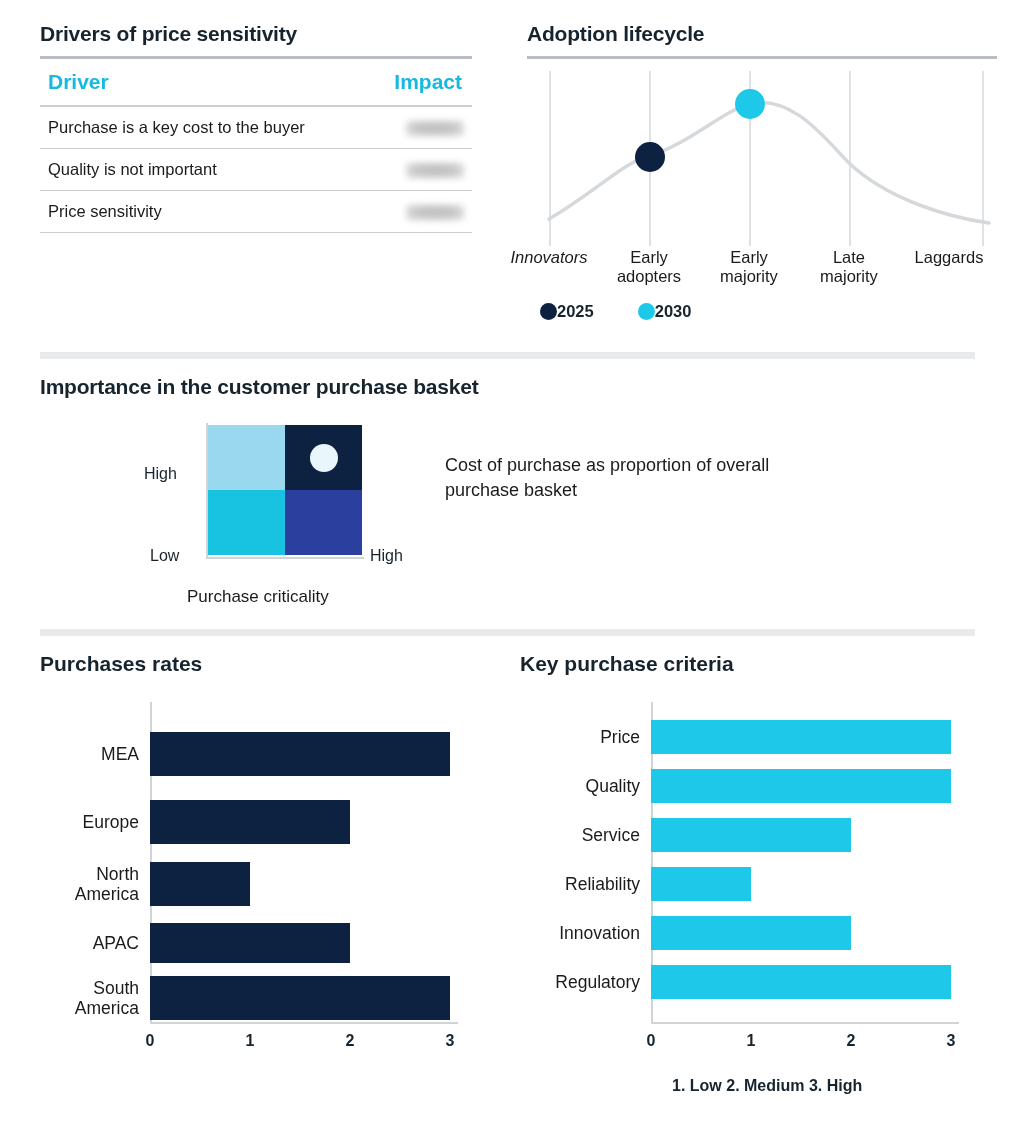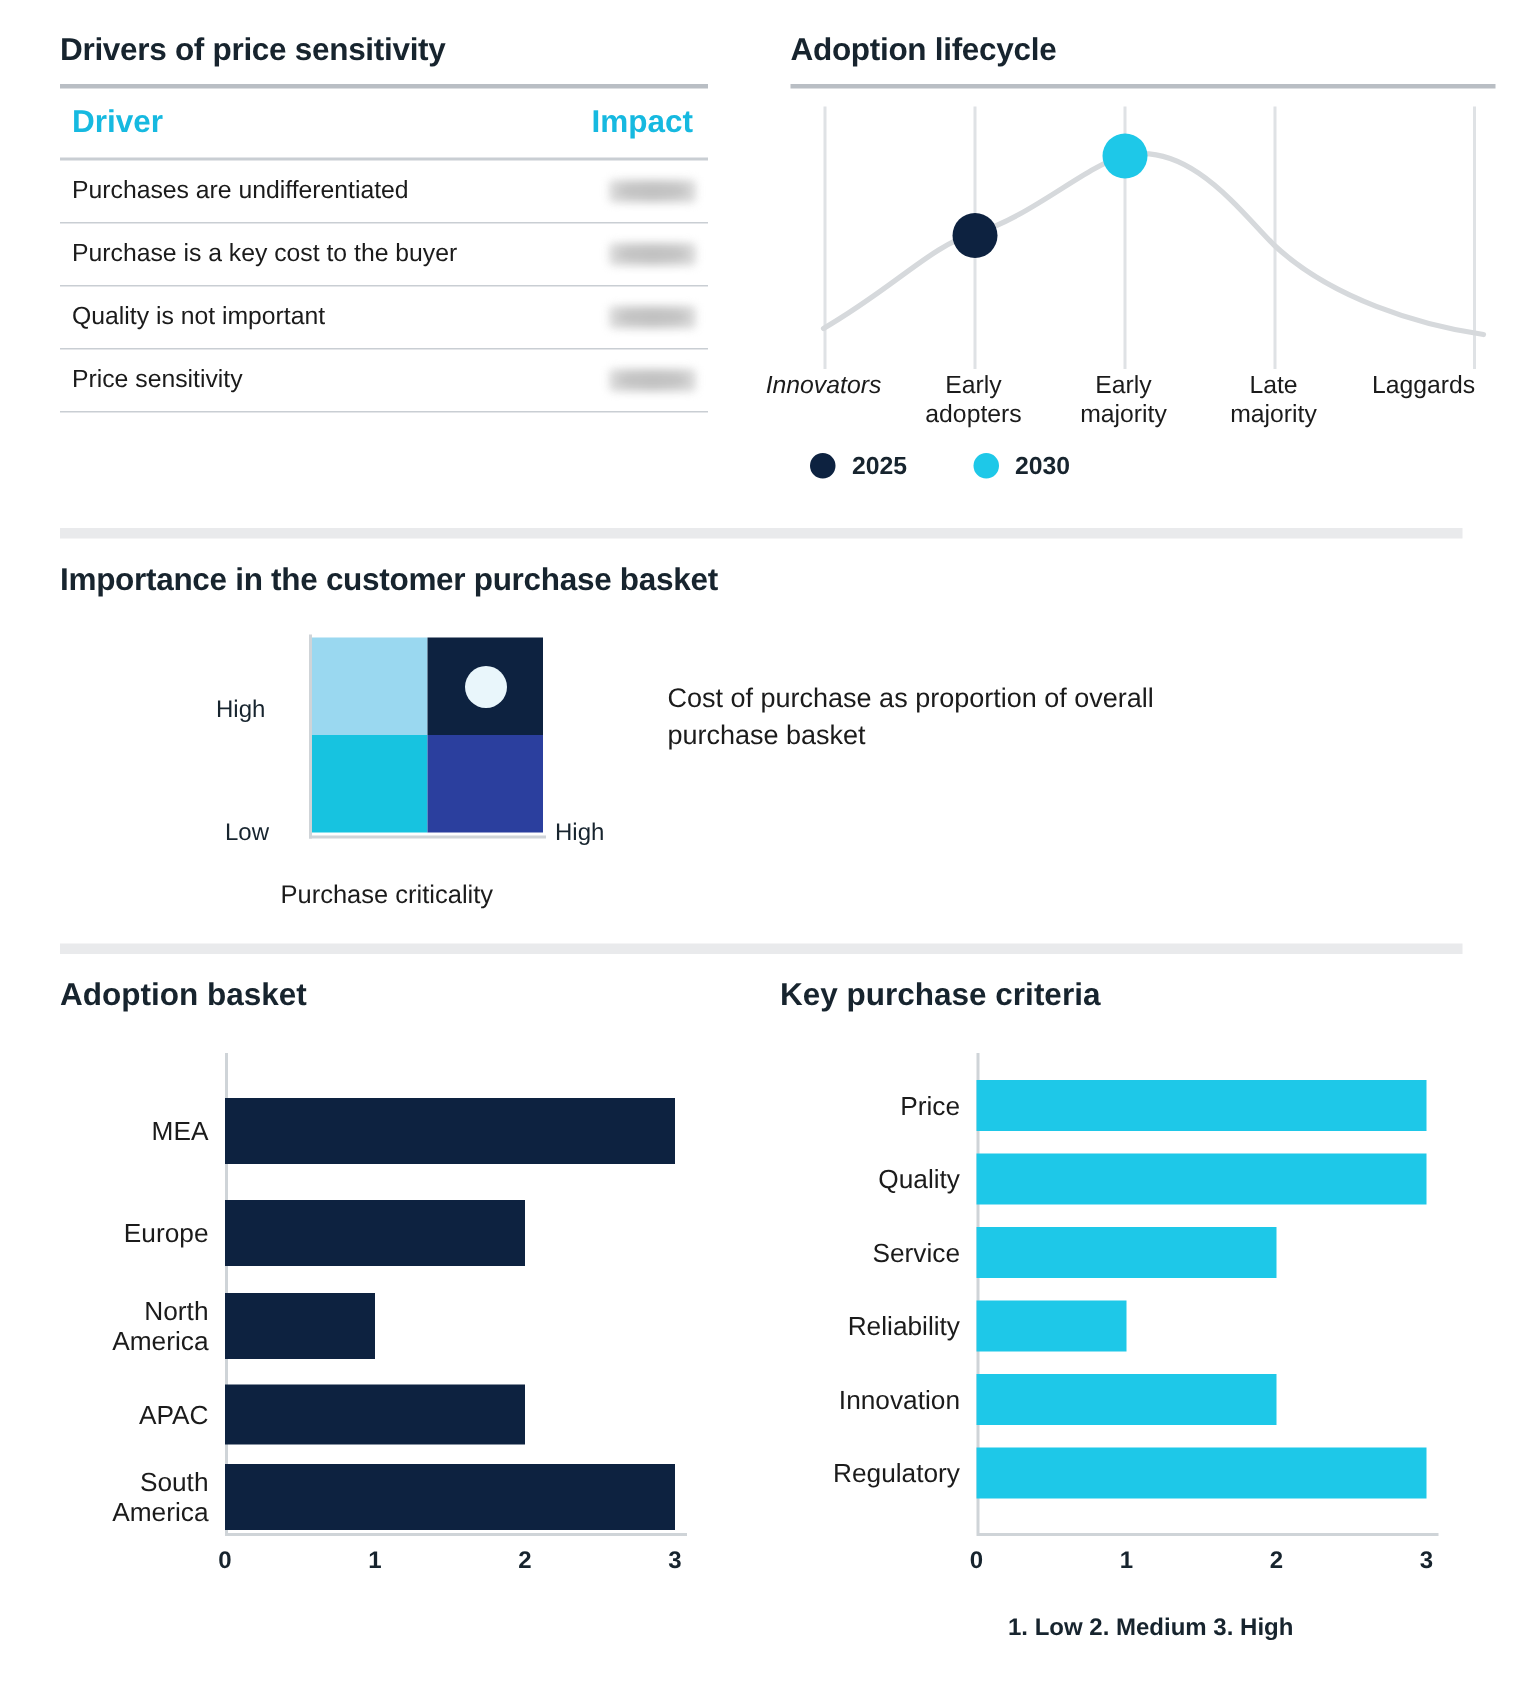--- a/index.html
+++ b/index.html
@@ -64,21 +64,21 @@
     position:absolute; top:0; bottom:0; width:1.5px; background:#dfe2e5;
   }
   .lc-plot svg { position:absolute; left:0; top:0; }
   .lc-dot { position:absolute; border-radius:50%; }
   .lc-xaxis { position:relative; width:470px; height:52px; margin-top:2px; }
   .lc-xlabel {
     position:absolute; text-align:center; font-size:16.5px; line-height:19px;
     color:#1b1b1b; transform:translateX(-50%); width:110px;
   }
   .lc-legend { display:flex; gap:44px; margin-top:2px; padding-left:13px; align-items:center;}
-  .lc-legend .item { display:flex; gap:11px; }
+  .lc-legend .item { display:flex; align-items:center; gap:0; }
   .lc-legend .swatch { width:17px; height:17px; border-radius:50%; }
   .lc-legend .lbl { font-size:16.5px; font-weight:bold; color:#17242e; }
 
   
   #divider1 { position:absolute; left:40px; top:352px; }
   #panel-matrix { position:absolute; left:40px; top:375px; width:935px; }
   #panel-matrix .sec-title { margin-bottom:26px; }
   .matrix-wrap { position:relative; height:215px; }
   .matrix {
     position:absolute; left:168px; top:0;
@@ -128,24 +128,20 @@
 <div class="page">
 
   <div id="panel-drivers">
     <div class="sec-title">Drivers of price sensitivity</div>
     <div class="rule-top"></div>
     <table class="drv">
       <tbody>
           <tr class="header-row">
         <th>Driver</th>
         <th class="impact">Impact</th>
-      </tr>
-      <tr>
-        <td>Purchases are undifferentiated</td>
-        <td class="blurcell"><span class="blur-chip"></span></td>
       </tr>
       <tr>
         <td>Purchase is a key cost to the buyer</td>
         <td class="blurcell"><span class="blur-chip"></span></td>
       </tr>
       <tr>
         <td>Quality is not important</td>
         <td class="blurcell"><span class="blur-chip"></span></td>
       </tr>
       <tr class="last">
@@ -217,21 +213,21 @@
       <div class="m-lbl" id="m-low-y">Low</div>
       <div class="m-lbl" id="m-high-x">High</div>
       <div id="m-xtitle">Purchase criticality</div>
       <div id="m-note">Cost of purchase as proportion of overall purchase basket</div>
     </div>
   </div>
 
   <div id="divider2" class="divider-thick"></div>
 
   <div id="panel-adoption">
-    <div class="bar-title">Adoption basket</div>
+    <div class="bar-title">Purchases rates</div>
 
     <div class="barchart" style="height:360px;">
       <div class="axis-v" style="left:110px; height:320px;"></div>
       <div class="axis-h" style="left:110px; top:320px; width:308px;"></div>
 
       <div class="bar-row" style="position:absolute; left:0; top:30px; width:420px; height:44px;">
         <div class="bar-cat" style="width:110px;">MEA</div>
         <div class="bar-track" style="height:44px;">
           <div class="bar-fill" style="width:300px; background:#0d2240;"></div>
         </div>

